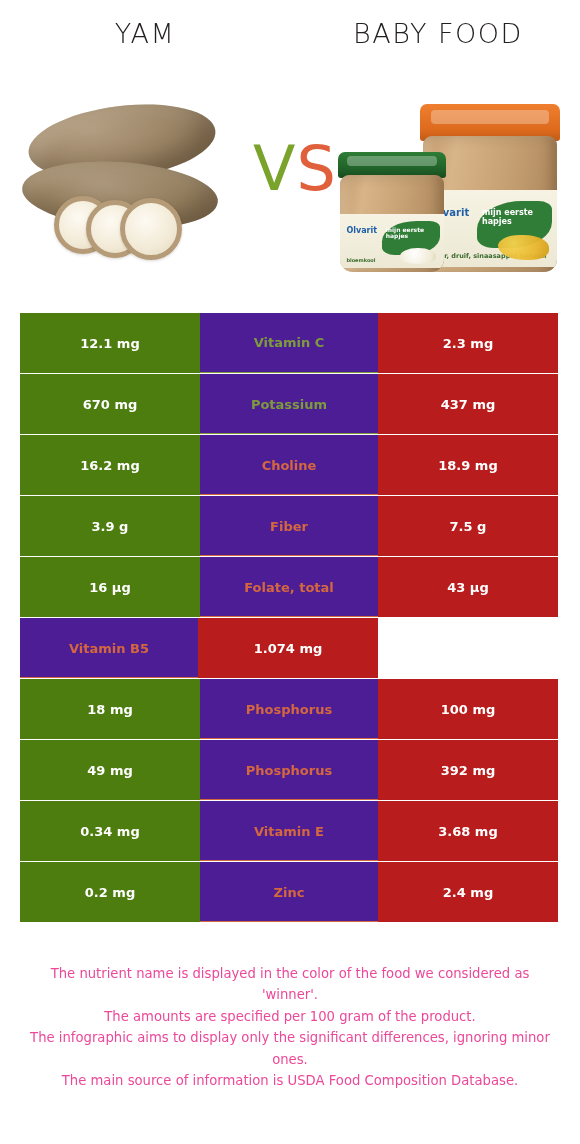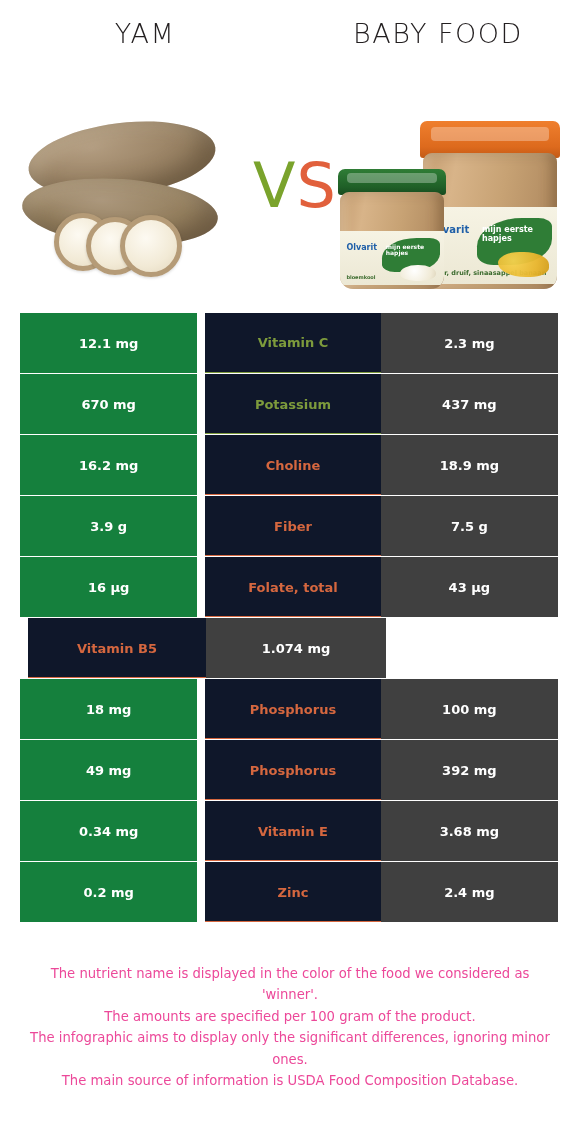--- a/index.html
+++ b/index.html
@@ -34,21 +34,21 @@
     text-align: center;
     white-space: nowrap;
     line-height: 1;
   }
   .title-left  { left: 0;   width: 290px; }
   .title-right { left: 293px; width: 290px; }
 
   
   .hero {
     position: absolute;
-    top: 79px; left: 0;
+    top: 62px; left: 0;
     width: 512px;
     height: 238px;
   }
   .hero-left {
     position: absolute;
     left: 0; top: 0;
     width: 250px; height: 238px;
   }
   .hero-right {
     position: absolute;
@@ -195,33 +195,32 @@
     align-items: center;
     justify-content: center;
     font-family: "DejaVu Sans", sans-serif;
     font-size: 13px;
     font-weight: 700;
     box-sizing: border-box;
     line-height: 1;
   }
   .cell-left {
     width: 180px;
-    background: #15803d;
+    background: #4d7c0f;
     color: #ffffff;
   }
   .cell-mid {
     width: 178px;
-    background: #0f172a;
+    background: #4c1d95;
     border-top: 1px solid transparent;
     border-bottom: 1px solid transparent;
-    margin-left: 8px;
   }
   .cell-right {
     width: 180px;
-    background: #404040;
+    background: #b91c1c;
     color: #ffffff;
   }
   .row:first-child .cell-mid { border-top-color: transparent; }
   .cell-mid.win-left  { color: #7d9b3c; border-bottom-color: #7d9b3c; }
   .cell-mid.win-right { color: #d5673f; border-bottom-color: #d5673f; }
   .row:first-child .cell-mid { border-top: 0; }
 
   
   .footer {
     position: absolute;

